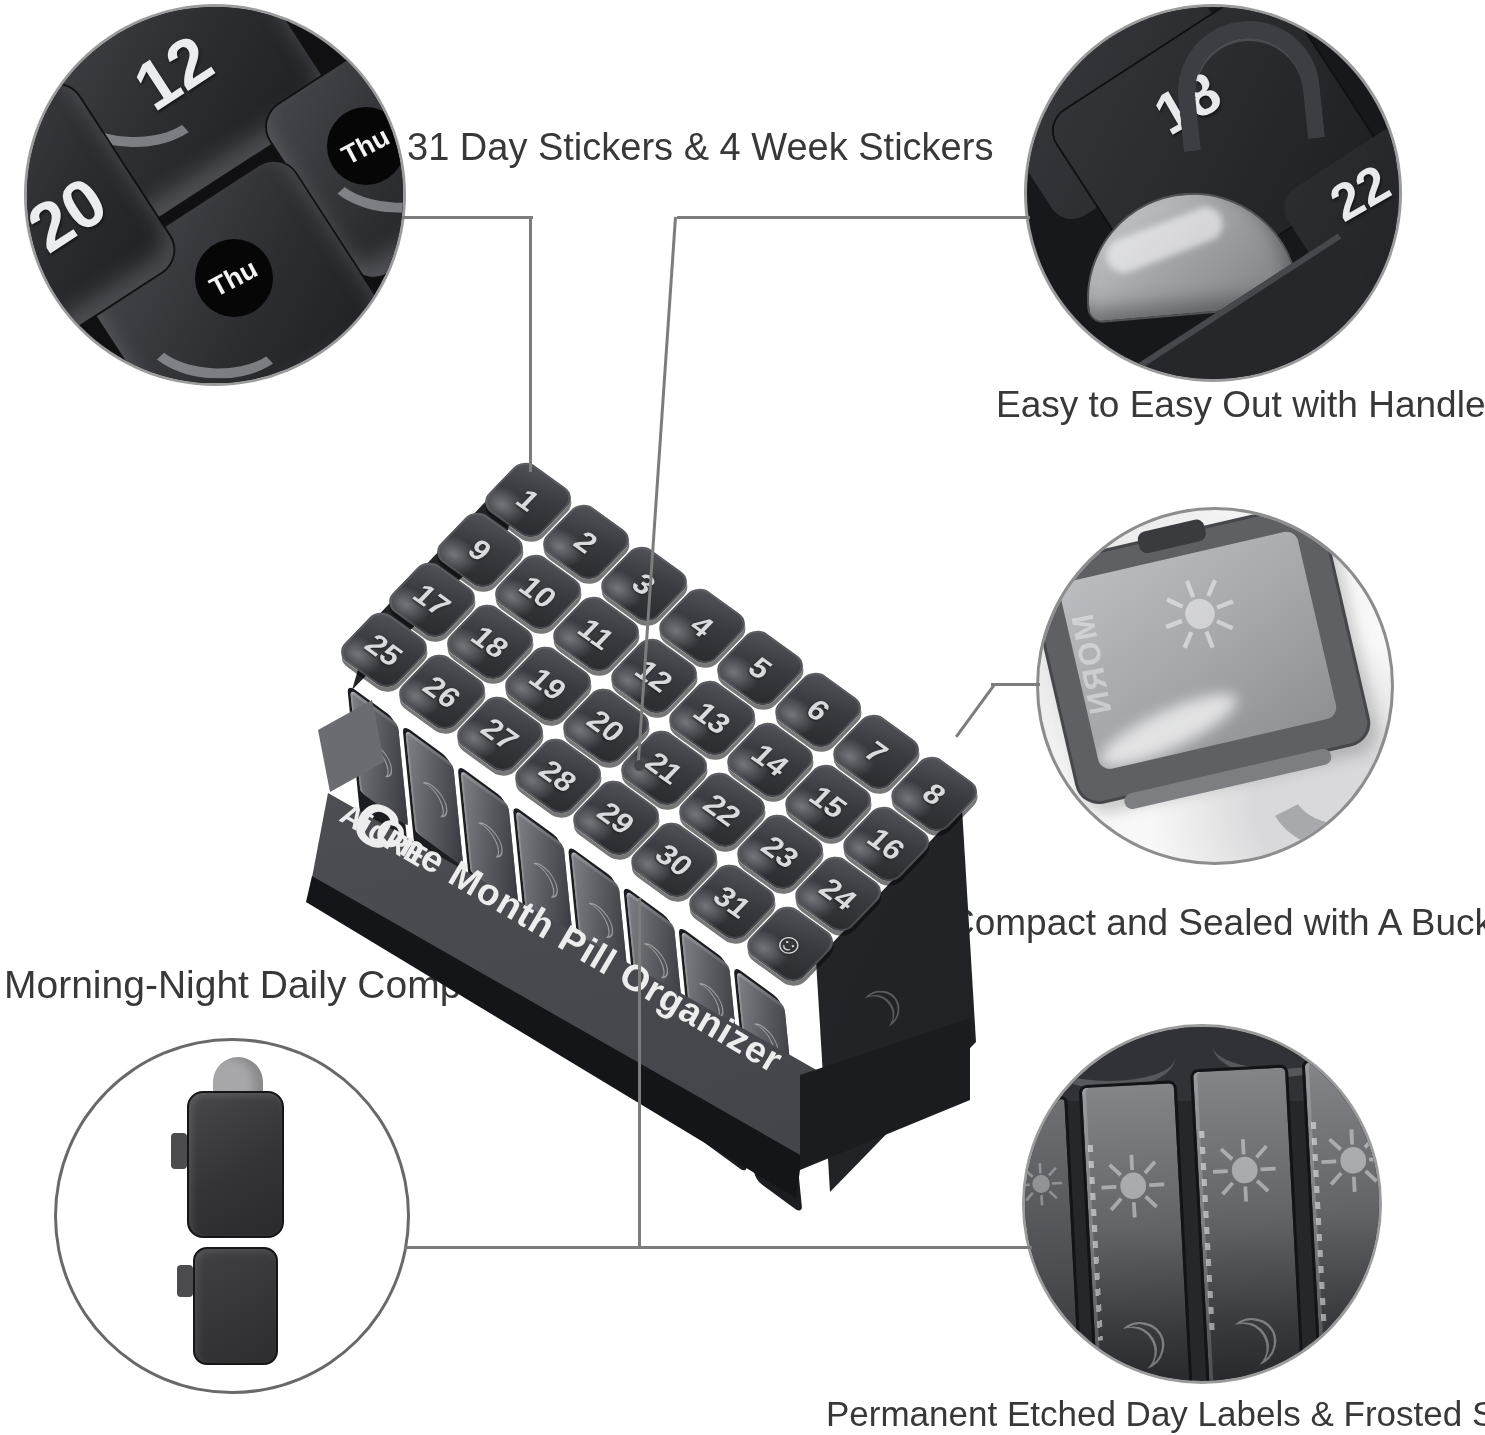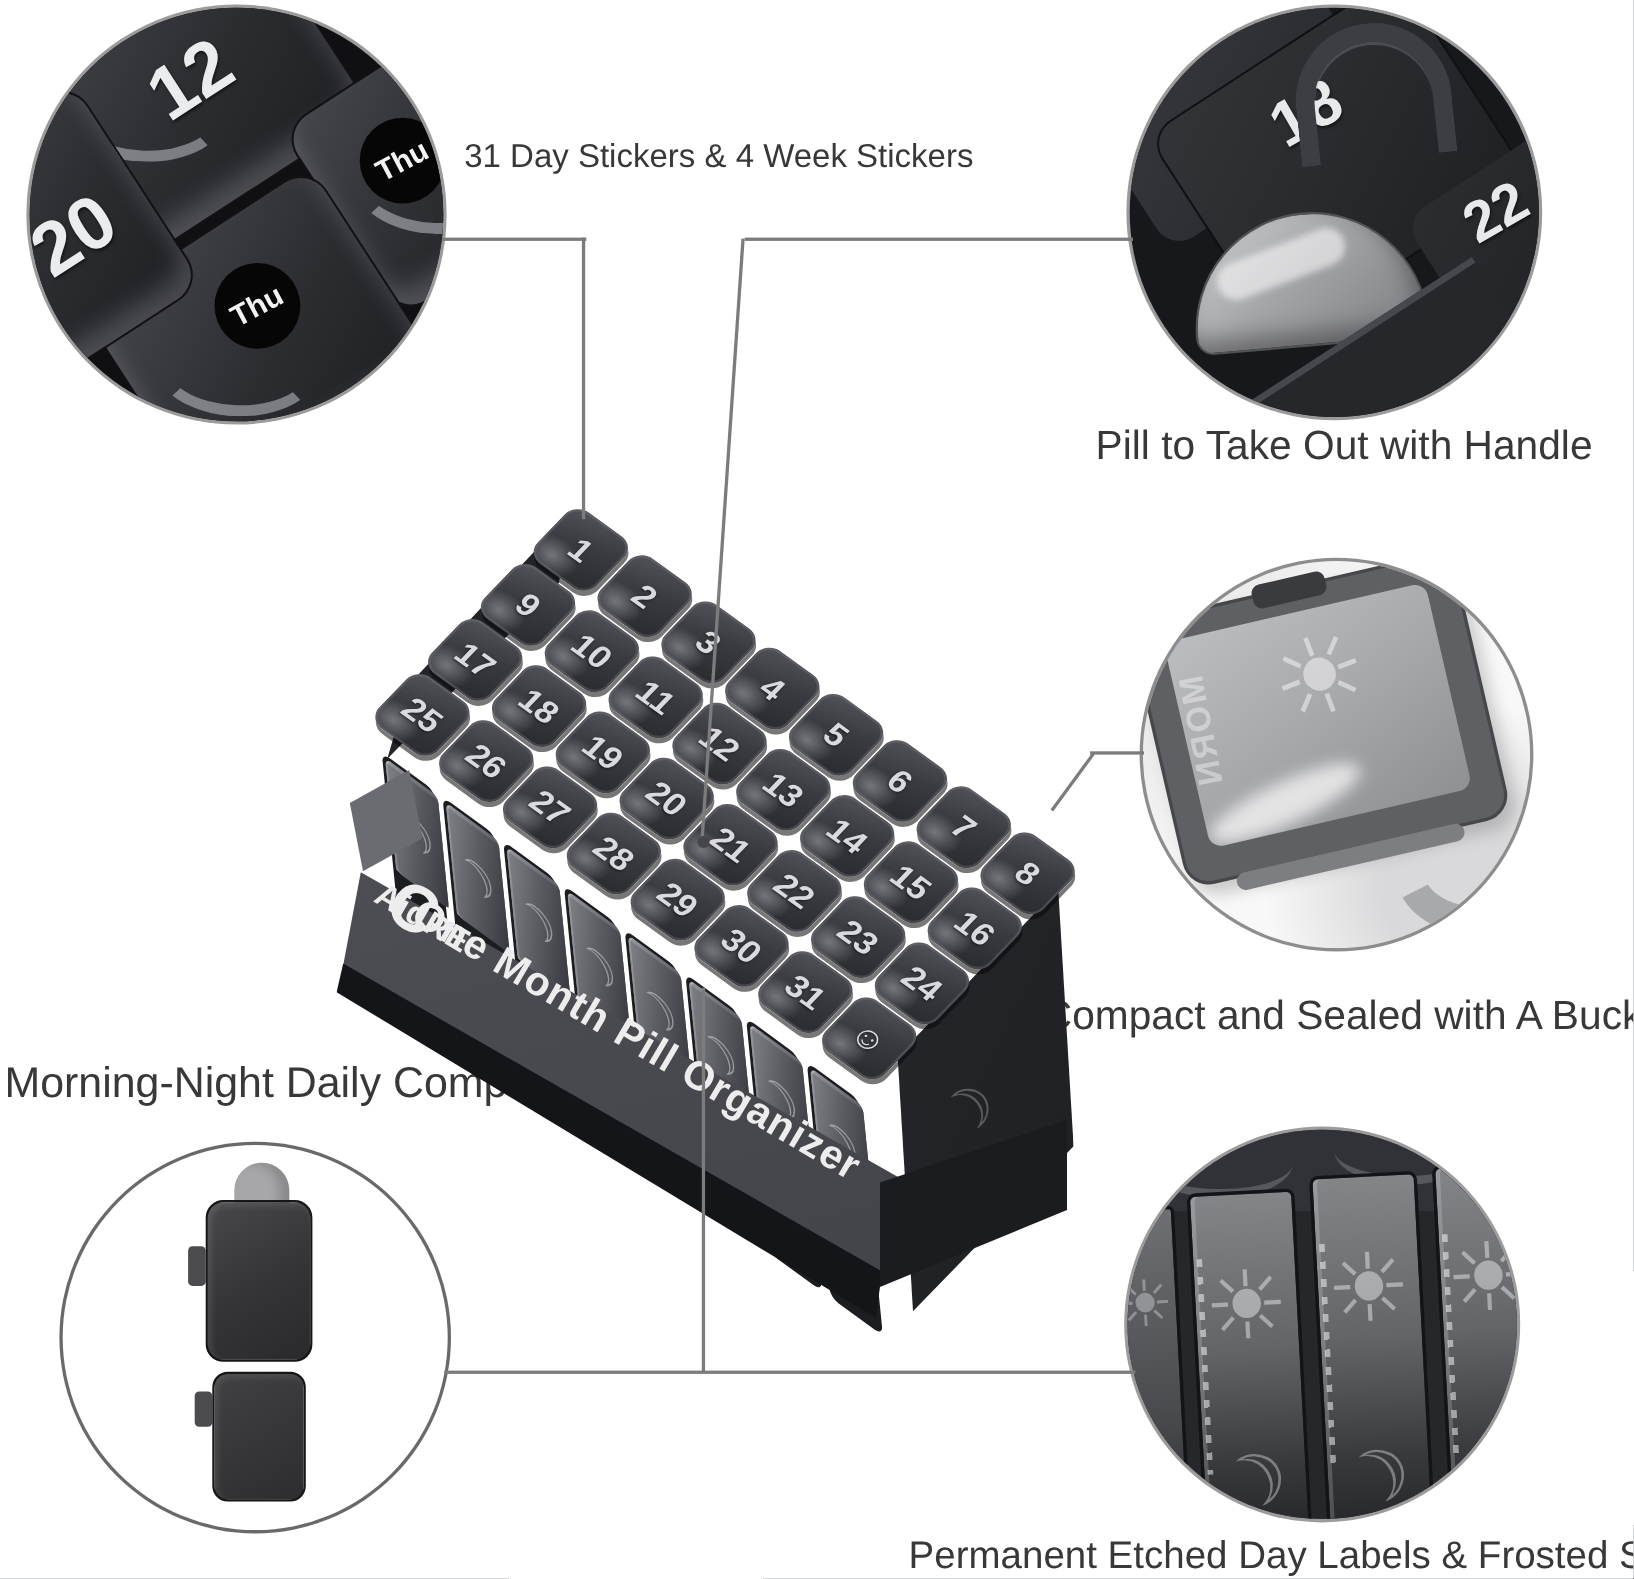--- a/index.html
+++ b/index.html
@@ -2,21 +2,21 @@
 <html><head>
 <meta charset="utf-8">
 <style>
   html,body{margin:0;padding:0;background:#ffffff;}
   #stage{position:relative;width:1485px;height:1435px;background:#ffffff;overflow:hidden;
          font-family:"Liberation Sans",sans-serif;}
   #stage *{position:absolute;box-sizing:border-box;}
 
   
   .callout-label{white-space:nowrap;color:#383838;font-weight:400;}
-  .lbl-stickers{left:422px;top:126px;font-size:30px;}
+  .lbl-stickers{left:407px;top:126px;font-size:38px;}
   .lbl-handle{left:996px;top:384px;font-size:37px;}
   .lbl-buckle{left:948px;top:902px;font-size:37px;}
   .lbl-daily{left:4px;top:963px;font-size:39px;}
   .lbl-etched{left:826px;top:1394px;font-size:35px;}
 
   
   .cline{background:#7c7c7c;z-index:40;}
   .lineA-h{left:402px;top:216px;width:131px;height:3px;}
   .lineA-v{left:529px;top:216px;width:3px;height:256px;}
   .lineB-h{left:677px;top:216px;width:353px;height:3px;}
@@ -449,18 +449,18 @@
         </div>
         <div class="epanel epanel2">
           <div class="etick"></div>
           <div class="esun">☀</div>
           <div class="emoon">☽</div>
         </div>
       </div>
   </div>
 
   <div class="callout-label lbl-stickers">31 Day Stickers &amp; 4 Week Stickers</div>
-  <div class="callout-label lbl-handle">Pill to Take Out with Handle</div>
+  <div class="callout-label lbl-handle">Easy to Easy Out with Handle</div>
   <div class="callout-label lbl-buckle">Compact and Sealed with A Buckle</div>
   <div class="callout-label lbl-daily">Morning-Night Daily Compartments</div>
   <div class="callout-label lbl-etched">Permanent Etched Day Labels &amp; Frosted Surface</div>
 
 </div>
 
 </body></html>

